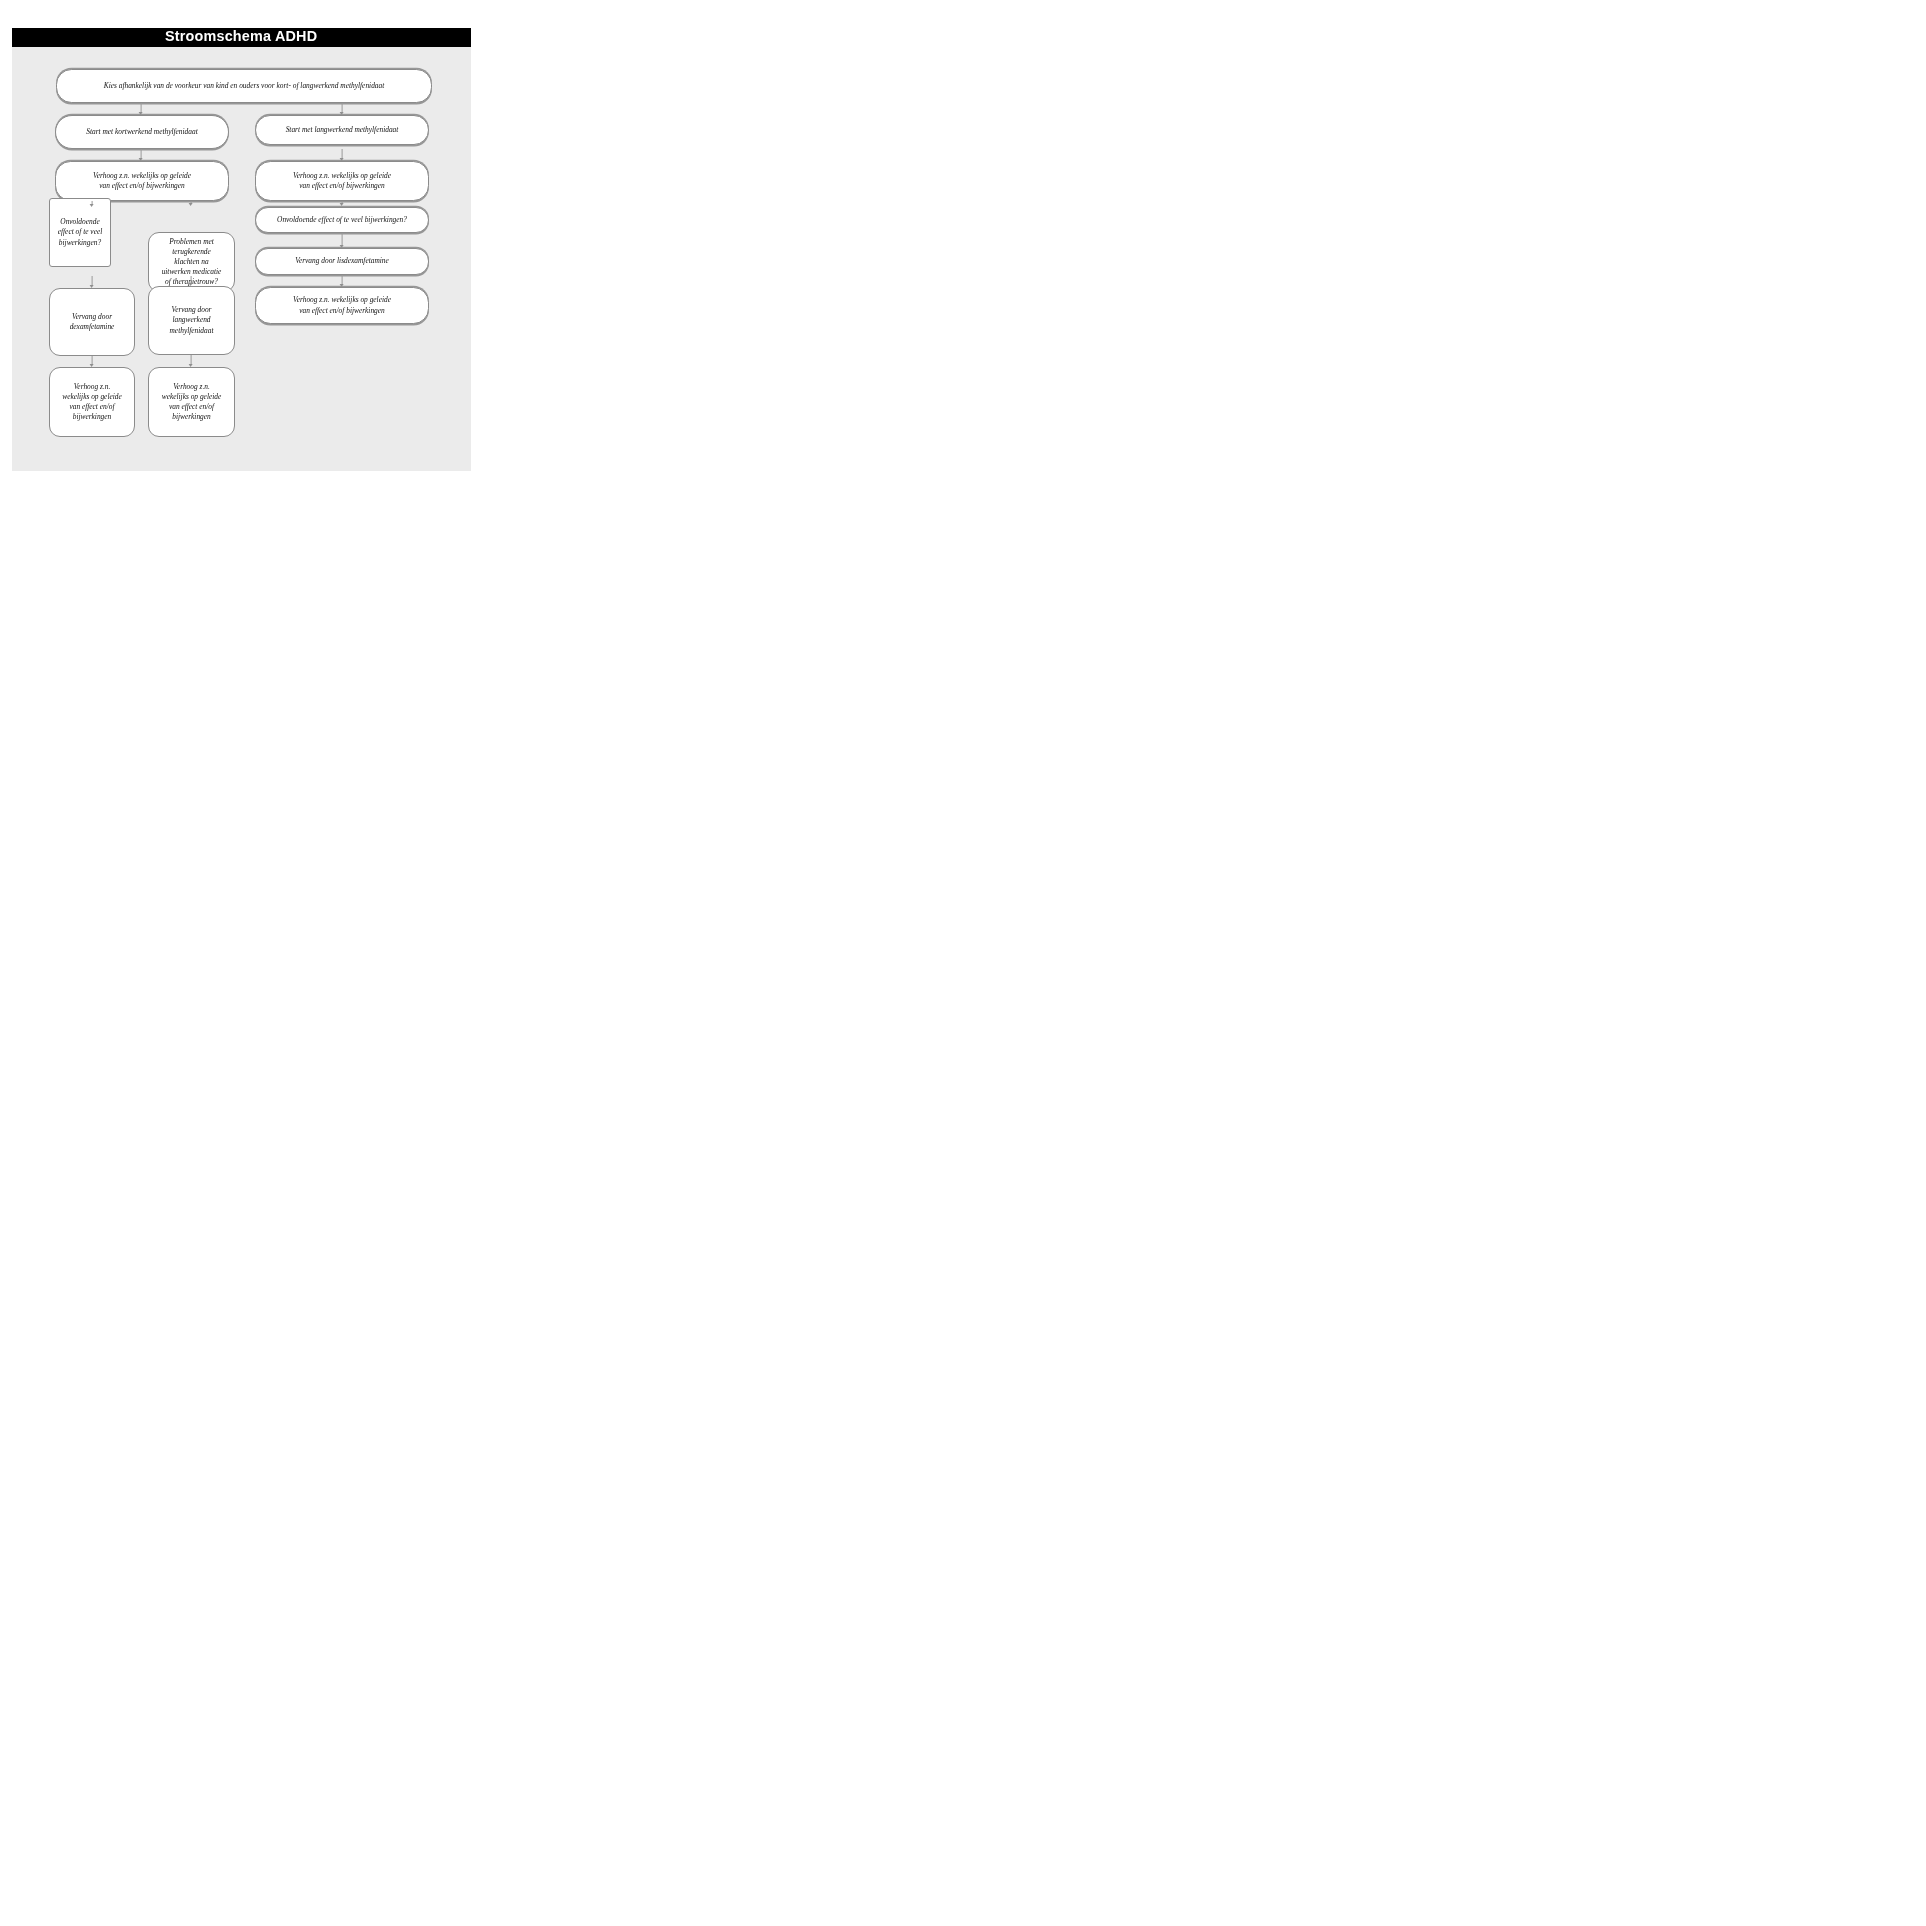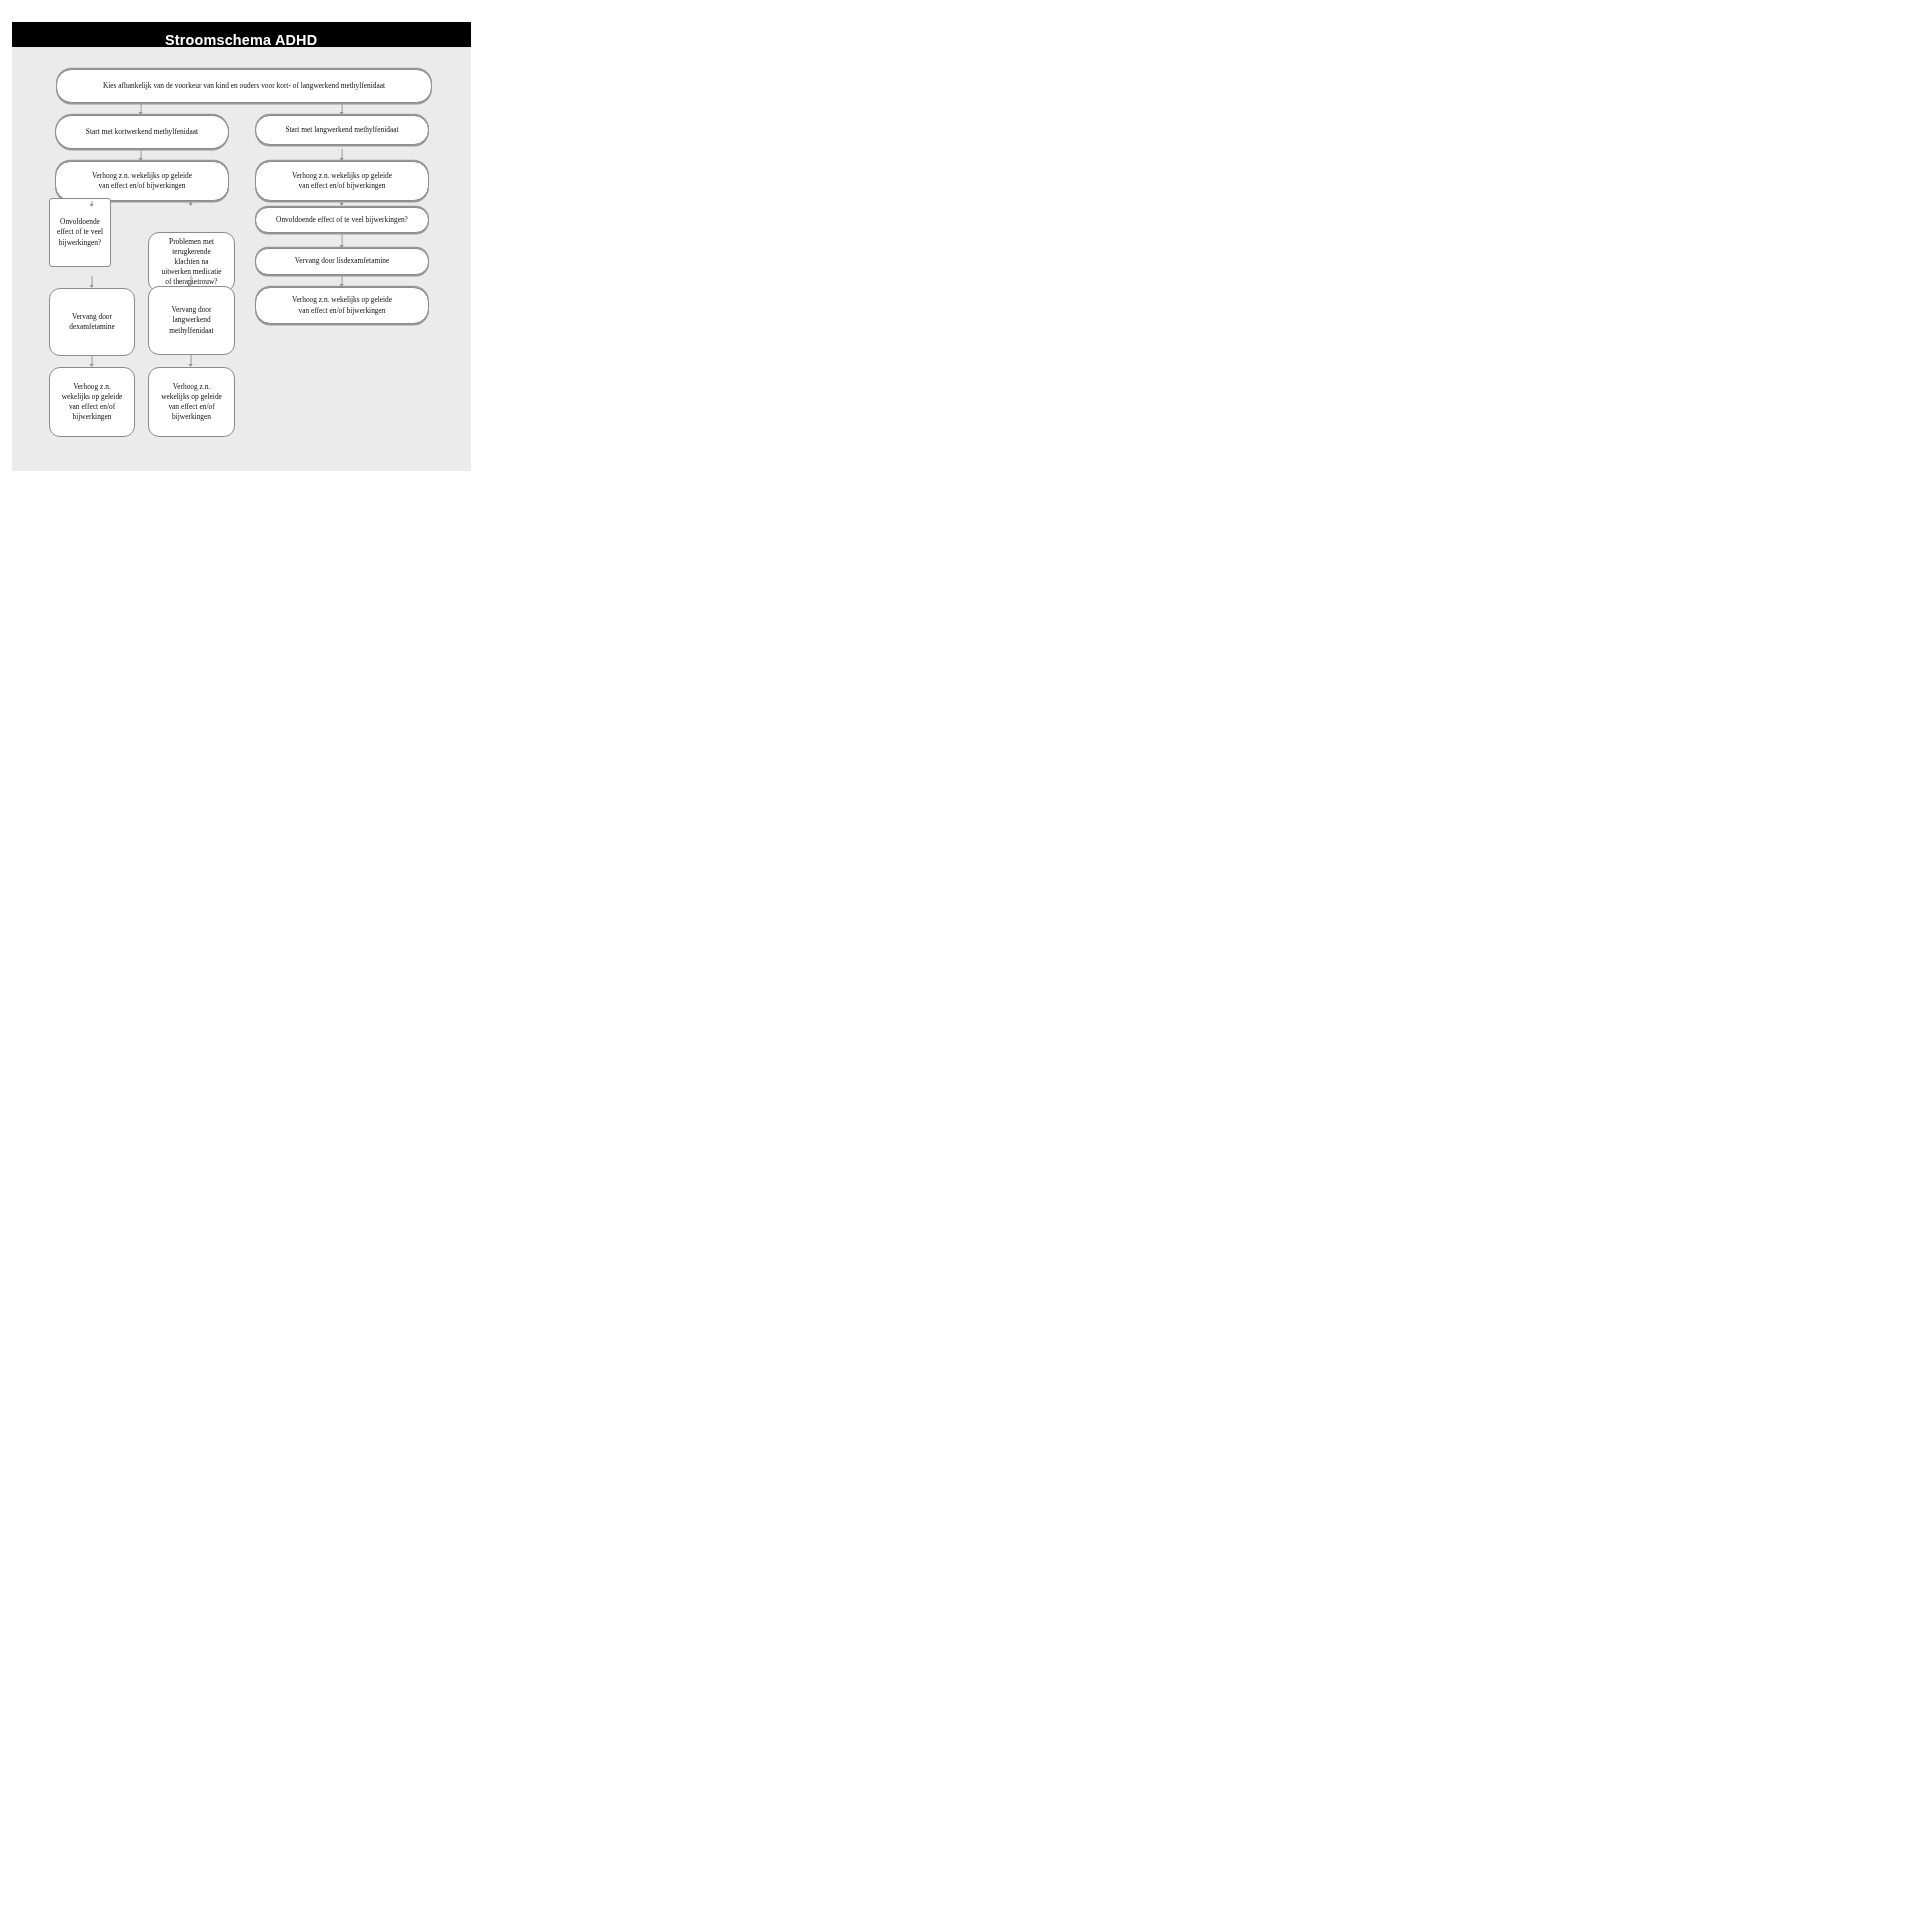--- a/index.html
+++ b/index.html
@@ -5,24 +5,24 @@
   html,body{margin:0;padding:0;background:#ffffff;}
   .page{
     position:relative;
     width:481px;
     height:481px;
     background:#ffffff;
     font-family:"Liberation Serif","DejaVu Serif",serif;
   }
   .header{
     position:absolute;
-    left:11.6px; top:22px;
+    left:11.6px; top:28px;
     width:459px; height:35px;
     background:#000000;
-    display:flex; align-items:center; justify-content:center;
+    display:flex; justify-content:center;
   }
   .header h1{
     margin:0;
     font-family:"Liberation Sans","DejaVu Sans",sans-serif;
     font-weight:700;
     font-size:14.4px;
     color:#ffffff;
     letter-spacing:0.2px;
   }
   .canvas{
@@ -36,21 +36,21 @@
     box-sizing:border-box;
     background:#ffffff;
     border:0.8px solid #8b8b8b;
     display:flex; align-items:center; justify-content:center;
     text-align:center;
     padding:2.3px 5.4px;
     color:#111111;
     font-size:7.4px;
     line-height:1.36;
   }
-  .box .label{ white-space:pre-line; }
+  .box .label{ white-space:pre-line;font-style:italic; }
   .box.wide{
     box-shadow:0 -1.2px 0 #979797, 0 1.6px 0 #979797;
   }
   .arrow{
     position:absolute;
     width:6.2px;
     transform:translateX(-3.1px);
   }
   .arrow .line{
     position:absolute;

